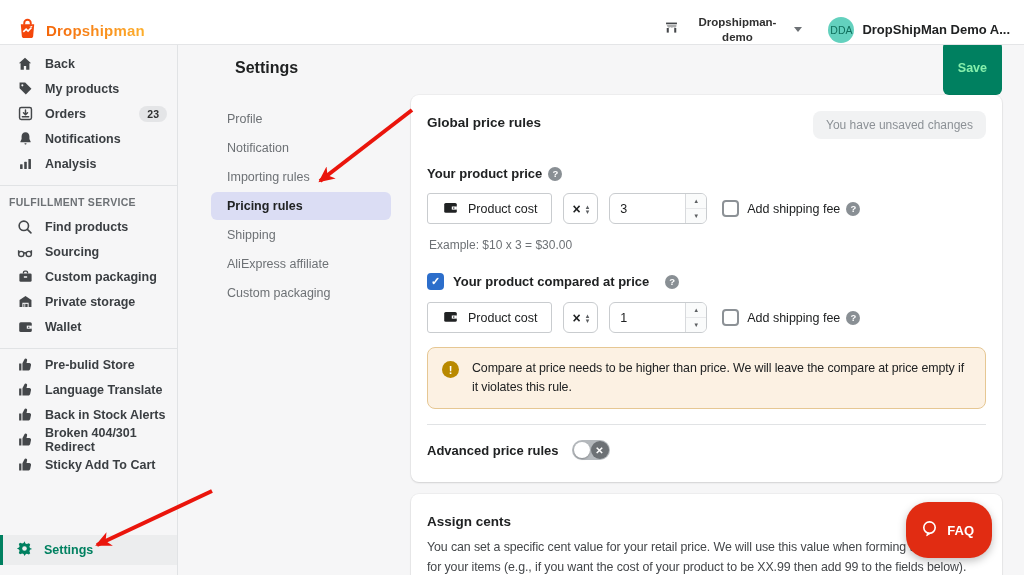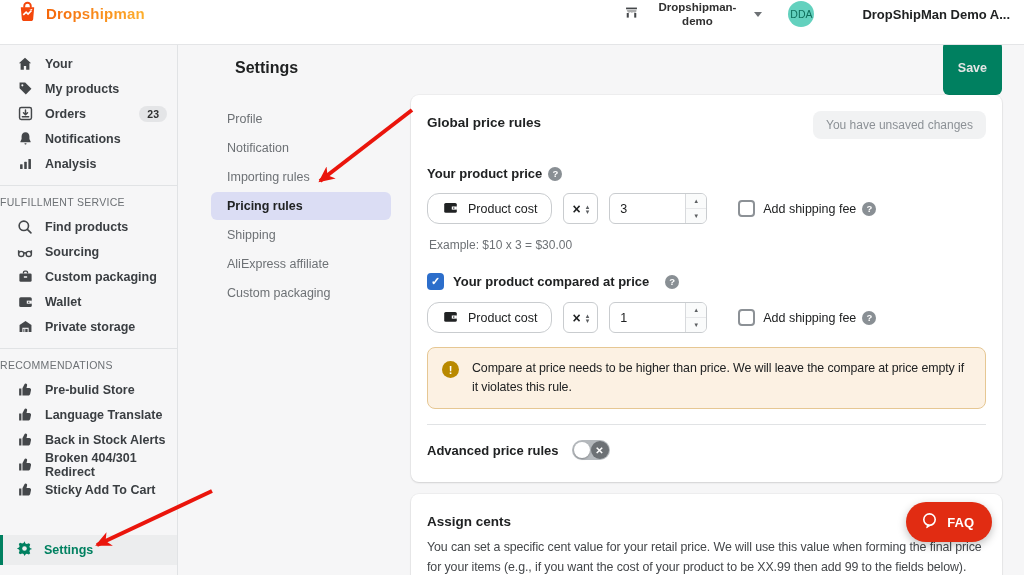--- a/index.html
+++ b/index.html
@@ -1,56 +1,56 @@
 <!DOCTYPE html>
 <html><head>
 <meta charset="utf-8">
 <style>
   * { margin:0; padding:0; box-sizing:border-box; }
   html,body { width:1024px; height:575px; overflow:hidden; background:#F6F6F7;
     font-family:"Liberation Sans", sans-serif; color:#202223; }
 
   
   .topbar { position:relative; z-index:5; height:45px; background:#fff; border-bottom:1px solid #E4E5E7;
-    display:flex; align-items:flex-start; padding:0 14px 0 16px; }
+    display:flex; align-items:flex-end; padding:0 14px 0 16px; }
   .logo { display:flex; align-items:center; gap:7px; cursor:pointer; }
   .logo-text { font-size:15px; font-weight:800; letter-spacing:.2px;
     background:linear-gradient(90deg,#F4660A,#FDAF2C); -webkit-background-clip:text; background-clip:text; color:transparent; }
   .topbar-right { margin-left:auto; display:flex; align-items:center; gap:26px; }
   .store-switcher { display:flex; align-items:center; gap:18px; cursor:pointer; }
   .store-name { font-size:11.5px; font-weight:700; color:#303030; text-align:center; line-height:1.25; }
   .caret { width:0; height:0; border-left:4px solid transparent; border-right:4px solid transparent; border-top:5px solid #6D7175; }
   .account { display:flex; align-items:center; gap:8px; cursor:pointer; }
   .avatar { width:26px; height:26px; border-radius:50%; background:#63D1BE; color:#0F6F5C;
     font-size:10.5px; font-weight:400; display:flex; align-items:center; justify-content:center; }
-  .account-name { font-size:13px; font-weight:700; color:#202223; white-space:nowrap;margin-left:40px; }
+  .account-name { font-size:13px; font-weight:700; color:#202223; white-space:nowrap; }
 
   
   .app-body { display:flex; height:530px; }
 
   
   .sidebar { width:178px; background:#F6F6F7; border-right:1px solid #E1E3E5;
     display:flex; flex-direction:column; padding-top:6px; flex-shrink:0; }
   .side-item { display:flex; align-items:center; gap:11px; height:25px; padding:0 10px 0 16px;
     font-size:12.5px; font-weight:700; color:#3A3E42; cursor:pointer; }
   .side-item .ic { width:18px; height:18px; color:#44474A; flex-shrink:0; display:flex; align-items:center; justify-content:center; }
   .count-badge { margin-left:auto; background:#E4E5E7; color:#303030; font-size:10.5px; font-weight:700;
     padding:2px 8px; border-radius:10px; }
   .side-section { border-top:1px solid #E1E3E5; margin-top:9px; padding-top:3px; }
-  .section-label { font-size:10.5px; font-weight:400; color:#6D7175; letter-spacing:.3px; padding:7px 0 6px; }
+  .section-label { font-size:10.5px; font-weight:700; color:#6D7175; letter-spacing:.3px; padding:7px 9px 6px; }
   .settings-row { margin-top:auto; margin-bottom:10px; position:relative; background:#ECEDEE;
     height:30px; display:flex; align-items:center; gap:11px; padding:0 16px; cursor:pointer; }
   .settings-row .green-bar { position:absolute; left:0; top:0; bottom:0; width:3px; background:#008060; }
   .settings-row .label { font-size:12.5px; font-weight:700; color:#008060; }
 
   
   .main { flex:1; display:flex; flex-direction:column; min-width:0; }
   .main-header { height:46px; display:flex; align-items:center; padding:0 22px 0 57px; }
   .page-title { font-size:16px; font-weight:700; }
-  .save-btn { margin-left:auto; background:#008060; color:#e5e5e5; border:none; border-radius:6px;
+  .save-btn { margin-left:auto; background:#008060; color:#86efac; border:none; border-radius:6px;
     font-family:inherit; font-size:12.5px; font-weight:700; padding:20px 15px; cursor:pointer; }
 
   .content { display:flex; flex:1; padding-right:22px; min-height:0;justify-content:center; }
   .submenu { width:233px; padding:14px 20px 0 33px; flex-shrink:0; }
   .submenu-item { font-size:12.5px; color:#6D7175; padding:7px 16px; margin-bottom:1px; border-radius:6px; cursor:pointer; }
   .submenu-item.active { background:#DBDDF4; color:#202223; font-weight:700; }
 
   .panels { flex:1; padding-top:4px; min-width:0; }
   .card { background:#fff; border-radius:8px; box-shadow:0 1px 2px rgba(0,0,0,.12), 0 0 0 1px rgba(0,0,0,.03);
     padding:16px; }
@@ -60,35 +60,35 @@
   .card-title { font-size:13.5px; font-weight:700; padding-top:4px; }
   .unsaved-badge { margin-left:auto; background:#F1F2F3; color:#8C9196; font-size:12px;
     padding:7px 13px; border-radius:8px; }
 
   .field-label { display:flex; align-items:center; gap:6px; font-size:13px; font-weight:700; }
   .help { width:14px; height:14px; border-radius:50%; background:#898F94; color:#fff; font-size:9.5px;
     font-weight:700; display:inline-flex; align-items:center; justify-content:center; cursor:pointer; flex-shrink:0; }
 
   .controls-row { display:flex; align-items:center; gap:11px; margin-top:12px; }
   .cost-btn { display:flex; align-items:center; gap:9px; background:#fff; border:1px solid #C9CCCF;
-    border-radius:12px; height:31px; padding:9px 14px; font-family:inherit; font-size:12.5px; color:#202223; cursor:pointer; }
+    border-radius:3px; height:31px; padding:9px 14px; font-family:inherit; font-size:12.5px; color:#202223; cursor:pointer; }
   .op-select { display:flex; align-items:center; gap:5px; border:1px solid #C9CCCF; border-radius:6px;
     height:31px; padding:0 8px; background:#fff; cursor:pointer; }
   .op-symbol { font-size:14px; font-weight:700; }
   .mini-caret { display:flex; flex-direction:column; font-size:7px; line-height:5px; color:#5C5F62; }
   .num-wrap { position:relative; }
   .num-input { width:98px; height:31px; border:1px solid #C9CCCF; border-radius:6px; padding:0 24px 0 10px;
     font-family:inherit; font-size:12.5px; color:#202223; background:#fff; }
   .stepper { position:absolute; right:1px; top:1px; bottom:1px; width:21px; border-left:1px solid #D8DADD;
     display:flex; flex-direction:column; border-radius:0 5px 5px 0; overflow:hidden; }
   .step { flex:1; display:flex; align-items:center; justify-content:center; font-size:6px; color:#5C5F62;
     background:#FAFBFB; cursor:pointer; }
   .step + .step { border-top:1px solid #E7E8EA; }
 
-  .check-group { display:flex; align-items:center; gap:8px; margin-left:20px; cursor:pointer; }
+  .check-group { display:flex; align-items:center; gap:8px; margin-left:4px; cursor:pointer; }
   .checkbox { width:17px; height:17px; border:2px solid #8C9196; border-radius:4px; background:#fff; flex-shrink:0; }
   .checkbox.checked { background:#2C6ECB; border-color:#2C6ECB; color:#fff; display:flex; align-items:center;
     justify-content:center; font-size:11px; font-weight:700; }
   .check-label { font-size:12.5px; color:#202223; display:flex; align-items:center; gap:6px; }
 
   .example { font-size:12px; color:#6D7175; margin-top:14px; padding-left:2px; }
 
   .compare-row { display:flex; align-items:center; gap:9px; margin-top:21px; }
   .compare-row .field-label { gap:16px; }
 
@@ -103,21 +103,21 @@
   .advanced-row { display:flex; align-items:center; gap:13px; padding-bottom:6px; }
   .toggle { position:relative; width:38px; height:20px; background:#B5B9BD; border-radius:10px; cursor:pointer; }
   .toggle .knob { position:absolute; left:2px; top:2px; width:16px; height:16px; border-radius:50%; background:#fff;
     box-shadow:0 1px 2px rgba(0,0,0,.25); }
   .toggle .x-badge { position:absolute; right:1px; top:1px; width:18px; height:18px; border-radius:50%;
     background:#6D7175; color:#fff; font-size:10px; font-weight:700; display:flex; align-items:center; justify-content:center; }
 
   .assign-desc { font-size:12.4px; color:#44474A; line-height:1.6; margin-top:9px; max-width:572px; letter-spacing:-.1px; }
 
   
-  .faq-btn { position:absolute; right:32px; top:502px; height:40px; padding:0 18px 0 14px; border:none;
+  .faq-btn { position:absolute; right:32px; top:502px; height:56px; padding:0 18px 0 14px; border:none;
     border-radius:22px; background:#E12C12; color:#fff; display:flex; align-items:center; gap:8px;
     font-family:inherit; font-size:13px; font-weight:700; cursor:pointer; z-index:30;
     box-shadow:0 3px 8px rgba(0,0,0,.25); }
 
   
   .arrows { position:absolute; left:0; top:0; width:1024px; height:575px; pointer-events:none; z-index:40; }
 </style>
 </head>
 <body>
 
@@ -158,21 +158,21 @@
 
 <div class="app-body">
 
   <aside class="sidebar">
     <div class="side-item">
       <span class="ic">
           <svg viewBox="0 0 20 20" width="18" height="18">
             <path d="M10 3 3.2 9.1h1.9v7.4h3.6v-4.2h2.6v4.2h3.6V9.1h1.9z" fill="currentColor"></path>
           </svg>
         </span>
-      <span>Your</span>
+      <span>Back</span>
     </div>
     <div class="side-item">
       <span class="ic">
           <svg viewBox="0 0 20 20" width="17" height="17">
             <path d="M3 3h6.6L17 10.4 10.4 17 3 9.6z" fill="currentColor"></path>
             <circle cx="6.3" cy="6.3" r="1.2" fill="#F6F6F7"></circle>
           </svg>
         </span>
       <span>My products</span>
     </div>
@@ -233,41 +233,40 @@
               <path d="M7.6 6.6V5.2c0-.9.7-1.6 1.6-1.6h1.6c.9 0 1.6.7 1.6 1.6v1.4" fill="none" stroke="currentColor" stroke-width="1.6"></path>
               <rect x="2.8" y="6.4" width="14.4" height="9.8" rx="1.6" fill="currentColor"></rect>
               <rect x="8" y="9.6" width="4" height="1.9" rx=".5" fill="#F6F6F7"></rect>
             </svg>
           </span>
         <span>Custom packaging</span>
       </div>
       <div class="side-item">
         <span class="ic">
             <svg viewBox="0 0 20 20" width="17" height="17">
+              <path d="M3 8.1 10 3.5l7 4.6v8.4h-3.3v-5.1H6.3v5.1H3z" fill="currentColor"></path>
+              <rect x="7.5" y="12.8" width="5" height="3.7" fill="currentColor"></rect>
+              <rect x="8.7" y="12.8" width="1" height="3.7" fill="#F6F6F7"></rect>
+            </svg>
+          </span>
+        <span>Private storage</span>
+      </div>
+      <div class="side-item">
+        <span class="ic">
+            <svg viewBox="0 0 20 20" width="17" height="17">
               <rect x="2.6" y="5" width="14.8" height="11.4" rx="1.8" fill="currentColor"></rect>
               <path d="M11.5 9h6v3.6h-6z" fill="#F6F6F7"></path>
               <rect x="12.9" y="10.2" width="1.7" height="1.3" fill="currentColor"></rect>
             </svg>
           </span>
         <span>Wallet</span>
       </div>
-      <div class="side-item">
-        <span class="ic">
-            <svg viewBox="0 0 20 20" width="17" height="17">
-              <path d="M3 8.1 10 3.5l7 4.6v8.4h-3.3v-5.1H6.3v5.1H3z" fill="currentColor"></path>
-              <rect x="7.5" y="12.8" width="5" height="3.7" fill="currentColor"></rect>
-              <rect x="8.7" y="12.8" width="1" height="3.7" fill="#F6F6F7"></rect>
-            </svg>
-          </span>
-        <span>Private storage</span>
-      </div>
     </div>
 
     <div class="side-section">
-      <div class="section-label">RECOMMENDATIONS</div>
       <div class="side-item">
         <span class="ic">
             <svg viewBox="0 0 20 20" width="17" height="17" fill="currentColor">
               <path d="M2.5 8.8h2.7V17H2.5zM6.4 17h6.9c1.1 0 2-.8 2.2-1.8l1-4.6c.3-1.2-.7-2.4-2-2.4h-3.3l.7-3.2c.2-1-.6-2-1.7-2-.6 0-1.2.4-1.4.9L6.4 8.6z"></path>
             </svg>
           </span>
         <span>Pre-bulid Store</span>
       </div>
       <div class="side-item">
         <span class="ic">

